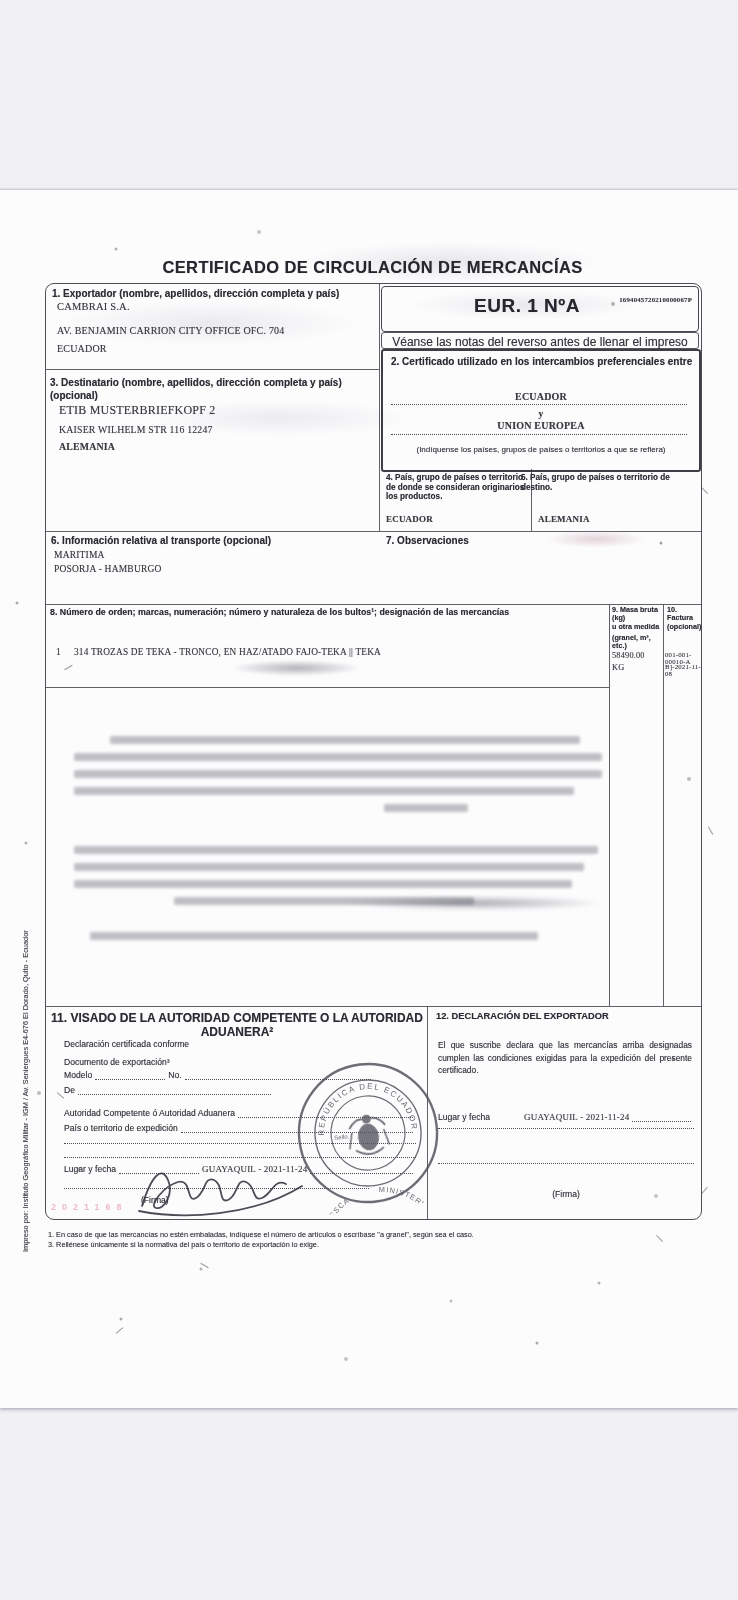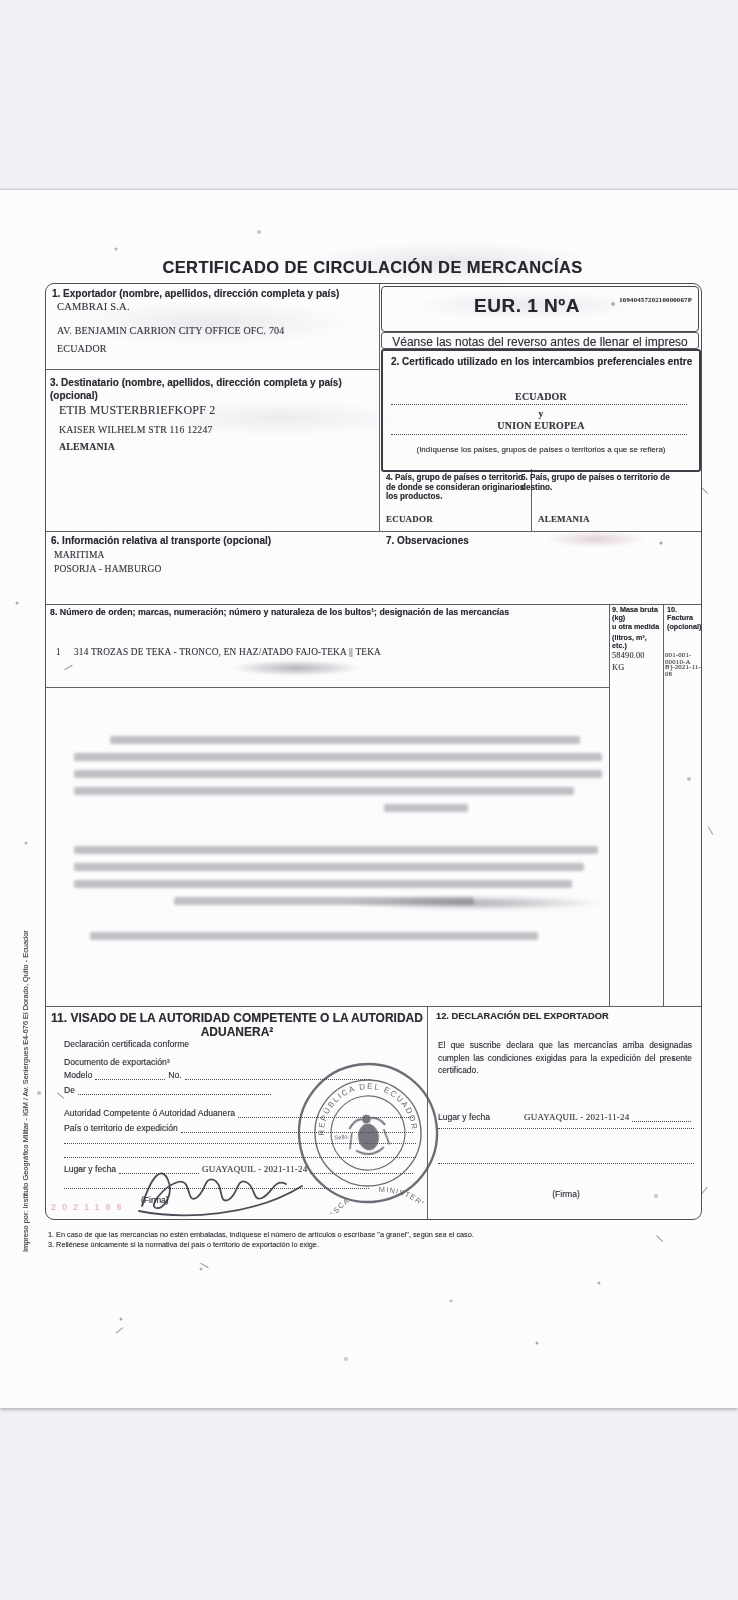--- a/index.html
+++ b/index.html
@@ -102,21 +102,21 @@
 
       <div class="label fuzz abs" style="left:5px;top:251px;width:320px;">6. Información relativa al transporte (opcional)</div>
       <div class="typed fuzz abs" style="left:8px;top:266px;font-size:9.5px;">MARITIMA</div>
       <div class="typed fuzz abs" style="left:8px;top:280px;font-size:9.5px;">POSORJA - HAMBURGO</div>
       <div class="label fuzz abs" style="left:340px;top:251px;">7. Observaciones</div>
       <div class="smear" style="left:500px;top:246px;width:100px;height:18px;background:radial-gradient(closest-side,rgba(190,150,165,.4),rgba(190,150,165,0));"></div>
 
       <div class="label fuzz abs" style="left:4px;top:323px;width:557px;font-size:8.8px;white-space:nowrap;overflow:hidden;">8. Número de orden; marcas, numeración; número y naturaleza de los bultos¹; designación de las mercancías</div>
       <div class="label fuzz abs" style="left:566px;top:322px;width:50px;font-size:7.2px;">9. Masa bruta (kg)</div>
       <div class="label fuzz abs" style="left:566px;top:339px;width:50px;font-size:7.2px;">u otra medida</div>
-      <div class="label fuzz abs" style="left:566px;top:350px;width:50px;font-size:7.2px;">(litros, m³, etc.)</div>
+      <div class="label fuzz abs" style="left:566px;top:350px;width:50px;font-size:7.2px;">(granel, m³, etc.)</div>
       <div class="label fuzz abs" style="left:621px;top:322px;width:32px;font-size:7.2px;">10. Factura</div>
       <div class="label fuzz abs" style="left:621px;top:339px;width:32px;font-size:7.2px;">(opcional)</div>
 
       <div class="typed fuzz abs" style="left:10px;top:363px;font-size:9.3px;">1</div>
       <div class="typed fuzz abs" style="left:28px;top:363px;font-size:9.3px;">314 TROZAS DE TEKA - TRONCO, EN HAZ/ATADO FAJO-TEKA || TEKA</div>
       <div class="typed fuzz abs" style="left:566px;top:367px;font-size:8.3px;">58490.00</div>
       <div class="typed fuzz abs" style="left:566px;top:379px;font-size:8.3px;">KG</div>
       <div class="typed fuzz abs" style="left:619px;top:367px;font-size:6.8px;">001-001-00010-A</div>
       <div class="typed fuzz abs" style="left:619px;top:379px;font-size:6.8px;">B]-2021-11-08</div>
       <div class="smear" style="left:185px;top:376px;width:130px;height:16px;background:radial-gradient(closest-side,rgba(90,90,105,.45),rgba(90,90,105,0));filter:blur(1px);"></div>

